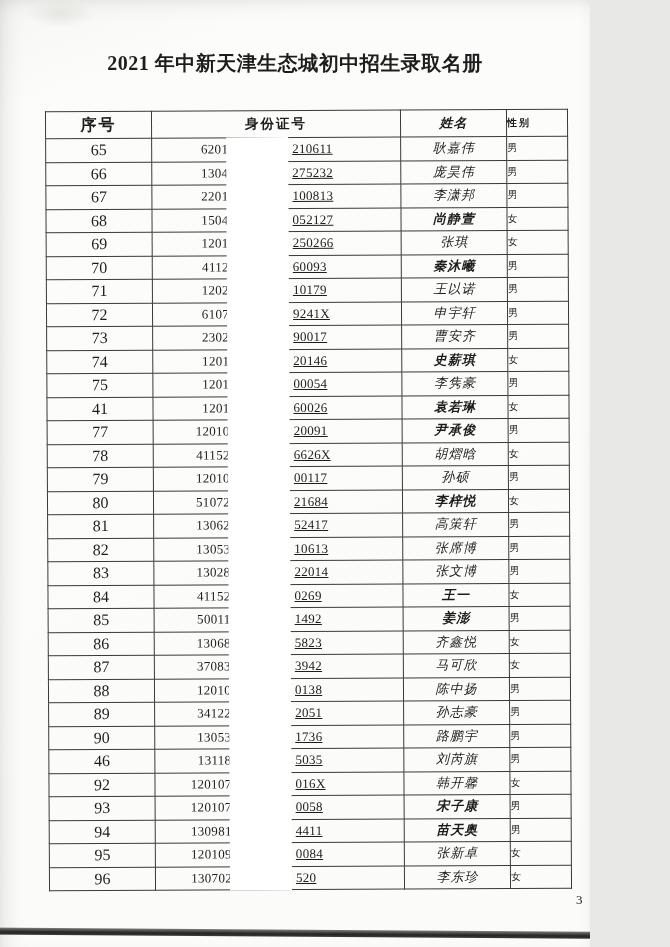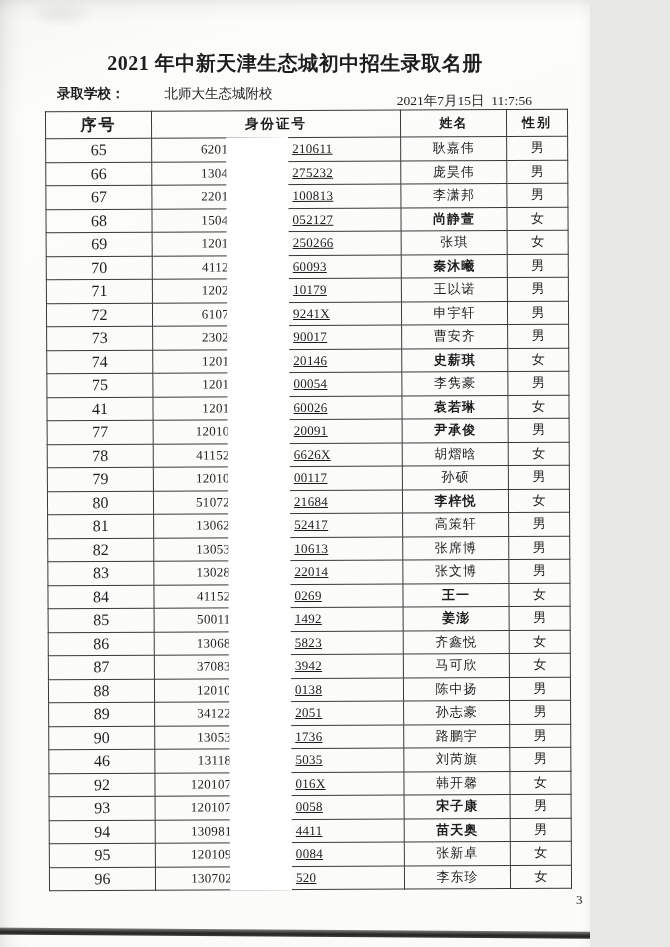--- a/index.html
+++ b/index.html
@@ -24,22 +24,22 @@
   .school-name{margin-left:40px;}
   .datetime{margin-left:auto;padding-top:7px;font-size:13.5px;white-space:pre;}
   .table-wrap{position:absolute;left:47px;top:110px;transform:rotate(-0.3deg);transform-origin:50% 50%;}
   table{border-collapse:collapse;width:518px;table-layout:fixed;}
   th,td{border:1px solid #3a3a3a;padding:0;overflow:hidden;}
   thead tr{height:27px;}
   tbody tr{height:23.5px;}
   th{font-size:13.5px;font-weight:700;letter-spacing:2px;}
   .c-no{width:105px;text-align:center;font-size:16px;}
   .c-id{width:248px;}
-  .c-name{width:105px;text-align:center;font-size:13px;letter-spacing:1px;}
-  .c-gender{width:60px;text-align:center;font-size:13px;}
+  .c-name{width:105px;text-align:center;font-size:13px;letter-spacing:1px;font-style:italic;}
+  .c-gender{width:60px;text-align:left;font-size:10px;}
   tbody .c-name.bold{font-weight:700;}
   .id-flex{display:flex;align-items:center;}
   .id-left{width:76px;text-align:right;font-size:13px;letter-spacing:.3px;}
   .id-sp{width:62px;}
   .id-right{flex:1;text-align:left;font-size:13px;letter-spacing:.3px;padding-left:2px;text-decoration:underline;}
   .redaction{position:absolute;left:181px;top:27px;width:62px;height:753px;background:#ffffff;z-index:3;}
   .pageno{position:absolute;left:576px;top:892px;font-size:13px;}
   .red-mark{position:absolute;z-index:4;filter:blur(.5px);}
   .scanline{position:absolute;left:-6px;top:930px;width:692px;height:7px;z-index:2;
     background:linear-gradient(180deg,#7d7d7a,#23231f 60%,#3d3d39);
@@ -47,25 +47,20 @@
 </style>
 </head>
 <body>
 
 <div class="page">
 
   <div class="smudge"></div>
 
   <div class="title">2021 年中新天津生态城初中招生录取名册</div>
 
-  <div class="sub">
-    <span class="school-label">录取学校：</span>
-    <span class="school-name">北师大生态城附校</span>
-    <span class="datetime">2021年7月15日  11:7:56</span>
-  </div>
 
   <div class="table-wrap">
     <table>
       <thead>
         <tr>
           <th class="c-no">序号</th>
           <th class="c-id">身份证号</th>
           <th class="c-name">姓名</th>
           <th class="c-gender">性别</th>
         </tr>

